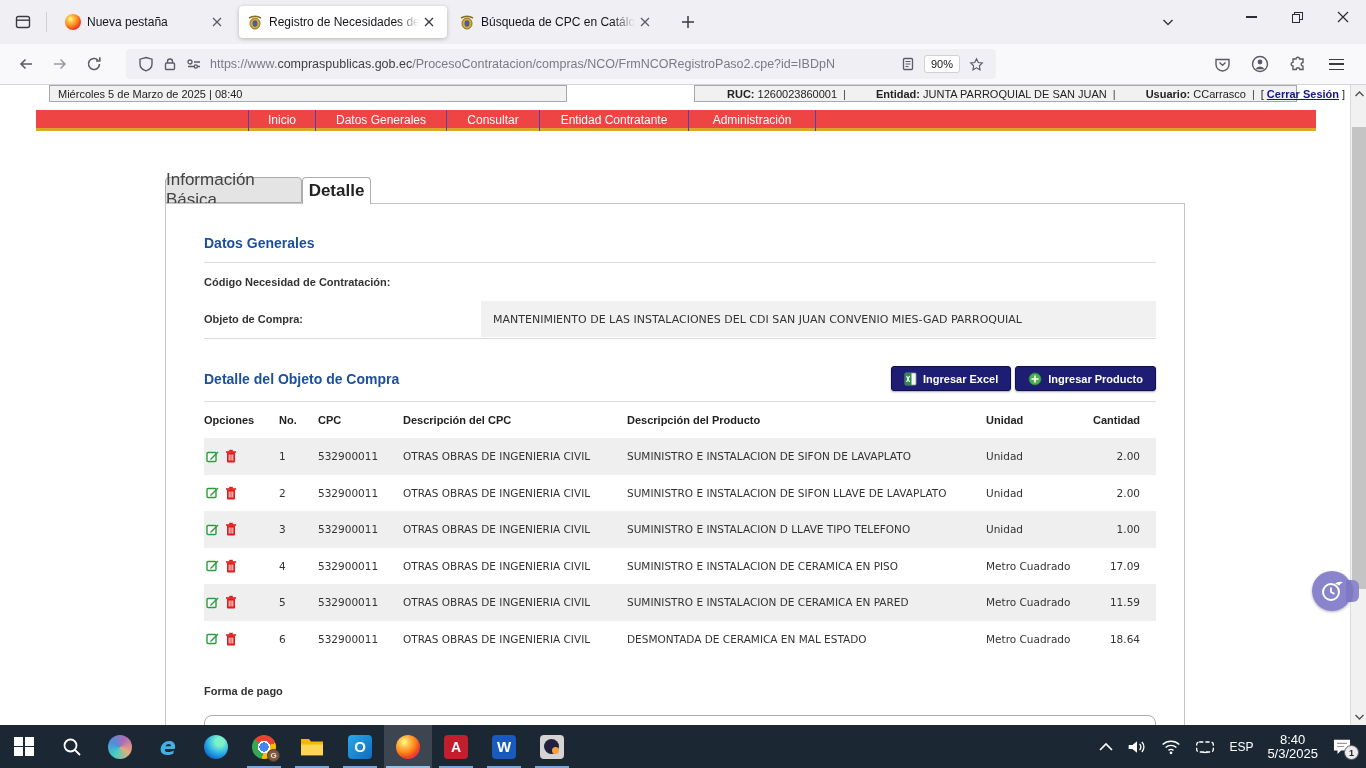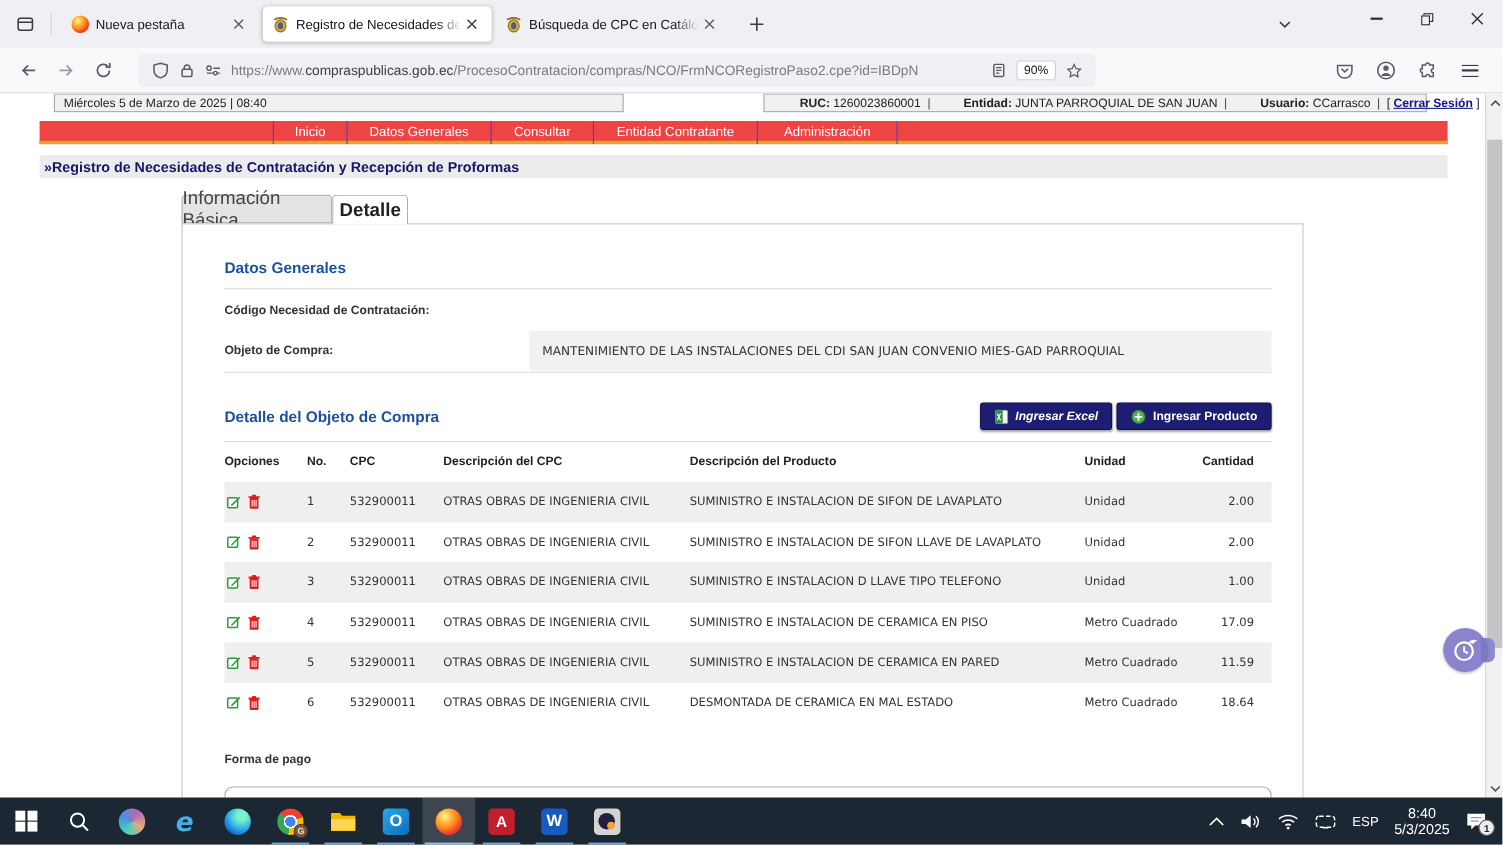--- a/index.html
+++ b/index.html
@@ -65,21 +65,21 @@
   #panel { position:absolute; left:165px; top:118px; width:1020px; height:540px; background:#fff; border:1px solid #c6c6c6; z-index:2; padding:0 28px 0 38px; }
   .sec-head { font-family:"Liberation Sans",sans-serif; font-weight:bold; font-size:14px; color:#1c4f9c; }
   .hr { border-top:1px solid #dcdcdc; }
   #dg-head { margin-top:31px; margin-bottom:11px; }
   .dg-row { display:grid; grid-template-columns:277px 675px; height:36px; margin-bottom:1px; }
   .dg-label { font-family:"Liberation Sans",sans-serif; font-weight:bold; font-size:11px; color:#333; display:flex; align-items:center; }
   .dg-value { background:#f1f1f1; font-size:11px; color:#333; display:flex; align-items:center; padding-left:12px; }
 
   #det-headrow { margin-top:27px; display:flex; align-items:center; margin-bottom:10px; }
   .btn-navy { background:#1d1d73; border:1px solid #10104a; border-radius:3px; color:#fff; font-family:"Liberation Sans",sans-serif; font-weight:bold; font-size:11px; height:25px; display:flex; align-items:center; gap:6px; padding:0 12px; box-shadow:0 1px 2px rgba(0,0,0,.35); }
-  #btn-excel { margin-left:auto;font-style:italic; }
+  #btn-excel { margin-left:auto; }
   #btn-producto { margin-left:4px; }
 
   .tbl-grid { display:grid; grid-template-columns:75px 39px 85px 224px 359px 100px 70px; align-items:center; }
   #tbl-header { height:36px; font-family:"Liberation Sans",sans-serif; font-weight:bold; font-size:11px; color:#222; }
   .trow { height:36.5px; font-size:10.5px; color:#333; }
   .trow.odd { background:#efefef; }
   .c-qty { text-align:right; padding-right:16px; }
   .c-opt { display:flex; align-items:center; gap:6px; padding-left:2px; }
   .opt-btn { display:flex; align-items:center; justify-content:center; }
 
@@ -314,23 +314,20 @@
     <div class="mitem m1">Datos Generales</div>
     <div class="msep"></div>
     <div class="mitem m2">Consultar</div>
     <div class="msep"></div>
     <div class="mitem m3">Entidad Contratante</div>
     <div class="msep"></div>
     <div class="mitem m4">Administración</div>
     <div class="msep"></div>
   </div>
 
-  <div id="titlebar">
-    <span>»Registro de Necesidades de Contratación y Recepción de Proformas</span>
-  </div>
 
   <div class="sitetab" id="tab-basica">Información Básica</div>
   <div class="sitetab" id="tab-detalle">Detalle</div>
 
   <div id="panel">
     <div class="sec-head" id="dg-head">Datos Generales</div>
     <div class="hr"></div>
 
     <div class="dg-row" style="margin-top:1px;">
       <div class="dg-label">Código Necesidad de Contratación:</div>

